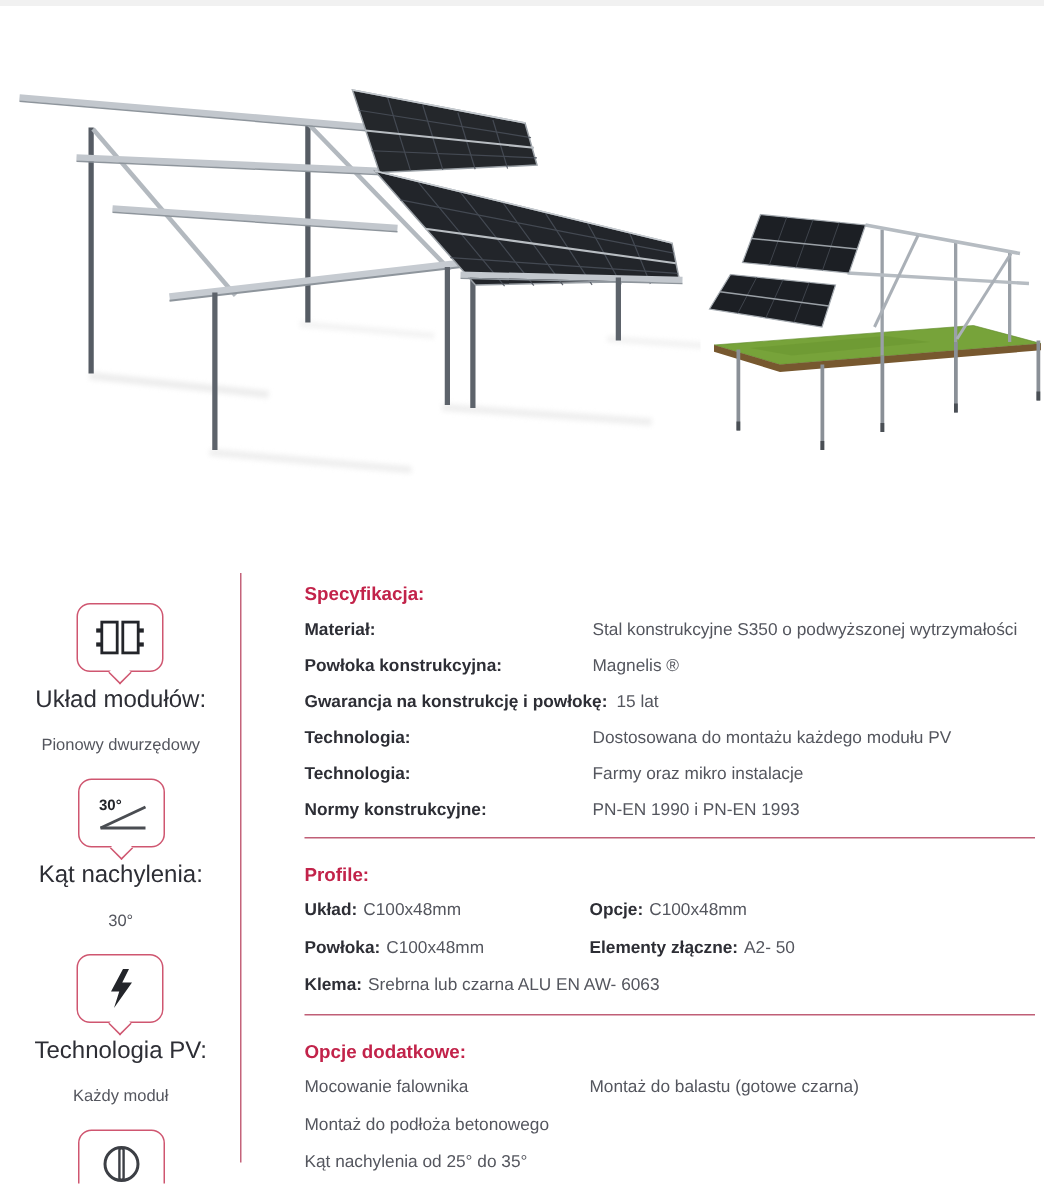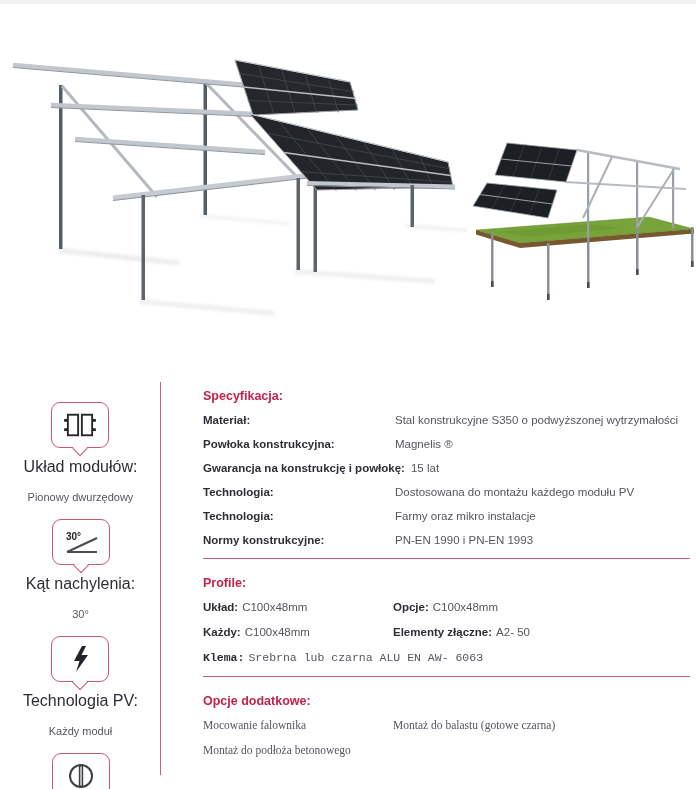--- a/index.html
+++ b/index.html
@@ -27,21 +27,21 @@
   .side-value{font-size:11px;color:#54565e;line-height:14px;margin-top:16px;}
   
   .content{position:absolute;left:203px;top:389px;width:487px;}
   .sec-heading{font-weight:bold;font-size:12.5px;color:#c2234a;line-height:15px;margin:0 0 10px 0;}
   .row{display:flex;align-items:flex-start;margin-bottom:11px;font-size:11.5px;line-height:13px;}
   .row .lbl{font-weight:bold;color:#2d2e35;min-width:192px;padding-right:6px;box-sizing:border-box;}
   .row .val{color:#54565e;}
   .grid-row{display:flex;margin-bottom:12px;font-size:11.5px;line-height:13px;}
   .cell{min-width:190px;box-sizing:border-box;padding-right:6px;}
   .cell .b{font-weight:bold;color:#2d2e35;margin-right:4px;}
-  .opt{color:#54565e;font-family:Liberation Serif, serif;}
+  .opt{color:#54565e;}
   .sep{border:none;border-top:1px solid #c05f77;margin:7px 0 17px 0;height:0;}
   svg{display:block;}
 </style>
 </head>
 <body>
 
 <div class="topstrip"></div>
 
 <div class="hero-main">
 <svg width="462" height="300" viewBox="0 0 462 300">
@@ -261,39 +261,42 @@
     <div class="grid-row">
       <div class="cell">
         <span class="b">Układ:</span><span>C100x48mm</span>
       </div>
       <div class="cell">
         <span class="b">Opcje:</span><span>C100x48mm</span>
       </div>
     </div>
     <div class="grid-row">
       <div class="cell">
-        <span class="b">Każdy:</span><span>C100x48mm</span>
+        <span class="b">Powłoka:</span><span>C100x48mm</span>
       </div>
       <div class="cell">
         <span class="b">Elementy złączne:</span><span>A2- 50</span>
       </div>
     </div>
     <div class="grid-row">
-      <div class="cell" style="min-width:0;font-family:Liberation Mono, monospace;">
+      <div class="cell" style="min-width:0;">
         <span class="b">Klema:</span><span>Srebrna lub czarna ALU EN AW- 6063</span>
       </div>
     </div>
     <hr class="sep">
   </div>
 
   <div>
     <div class="sec-heading">Opcje dodatkowe:</div>
     <div class="grid-row">
       <div class="cell opt">Mocowanie falownika</div>
       <div class="cell opt">Montaż do balastu (gotowe czarna)</div>
     </div>
     <div class="grid-row">
       <div class="cell opt">Montaż do podłoża betonowego</div>
     </div>
+    <div class="grid-row">
+      <div class="cell opt" style="min-width:0;">Kąt nachylenia od 25° do 35°</div>
+    </div>
 
   </div>
 
 </div>
 
 </body></html>

